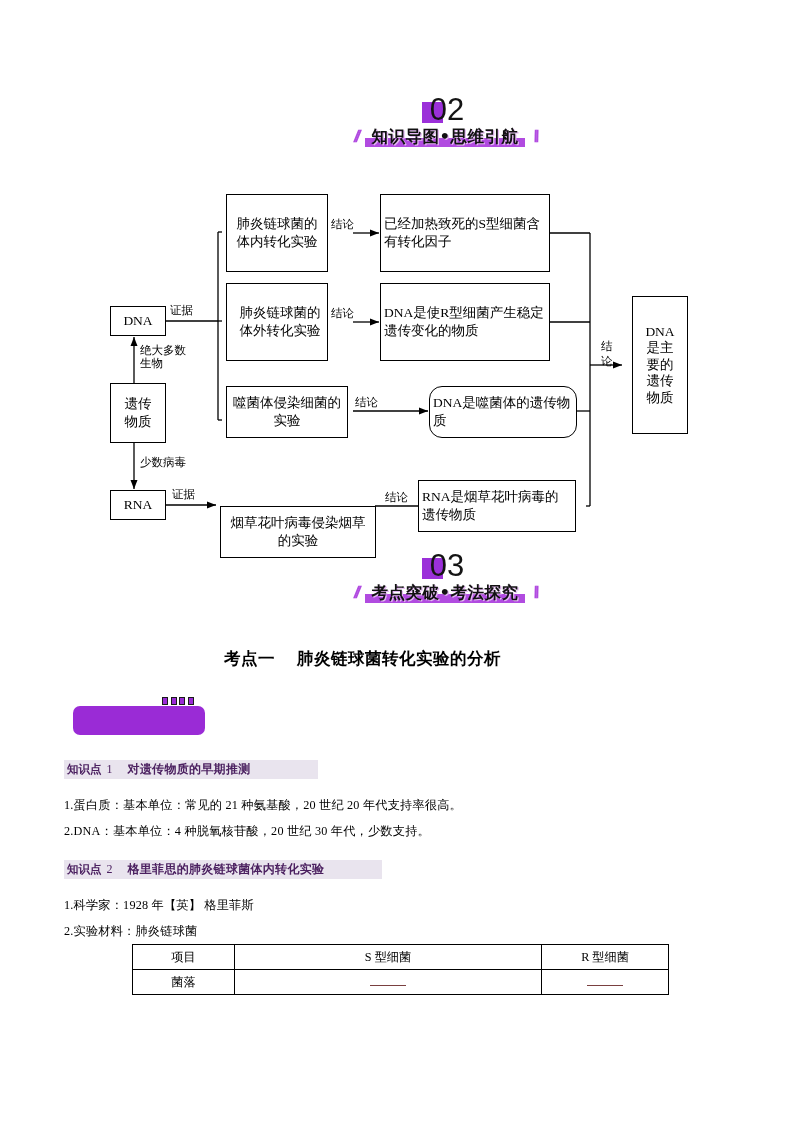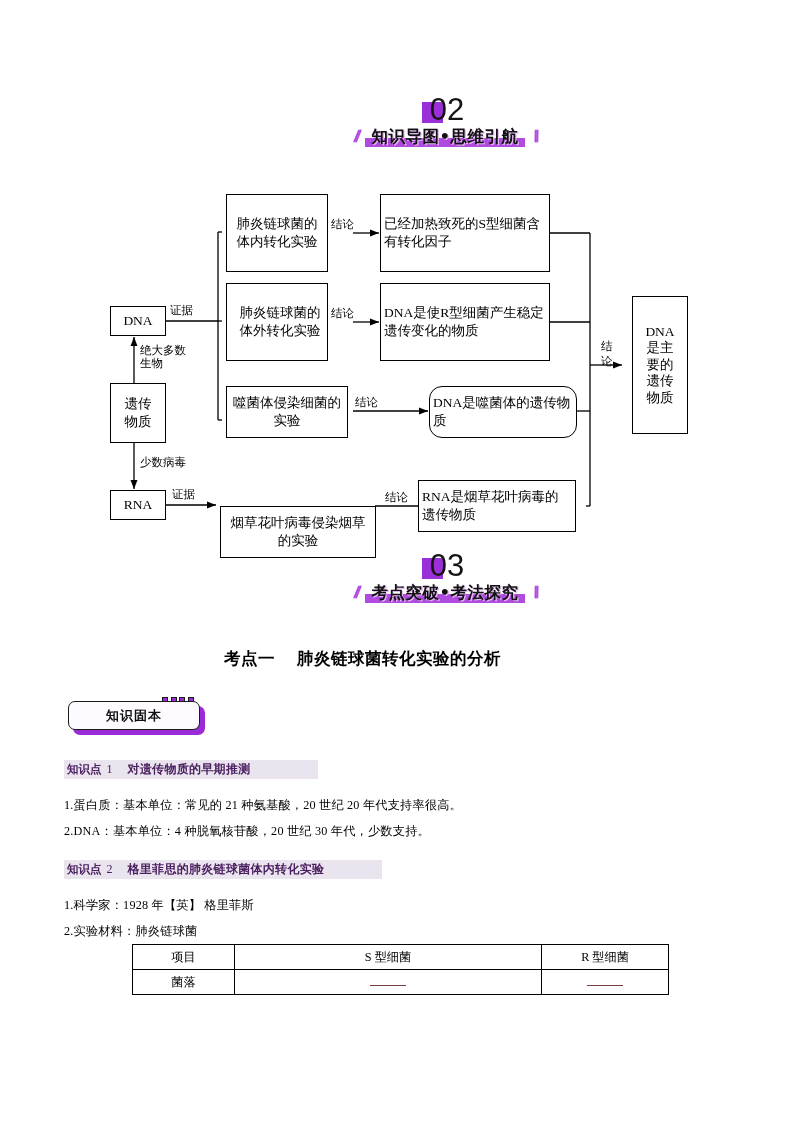--- a/index.html
+++ b/index.html
@@ -405,23 +405,20 @@
 </div>
 
 <div class="badge-wrap">
   <div class="badge-shadow"></div>
   <div class="badge-teeth">
       <i></i>
       <i></i>
       <i></i>
       <i></i>
     </div>
-  <div class="badge-main">
-    <span class="badge-text">知识固本</span>
-  </div>
 </div>
 
 <div class="kp-row" style="top:760px; width:254px;">
   <span class="kp-tag">知识点</span>
   <span class="kp-num">1</span>
   <span class="kp-title">对遗传物质的早期推测</span>
 </div>
 <div class="body-line" style="top:797px;">1.蛋白质：基本单位：常见的 21 种氨基酸，20 世纪 20 年代支持率很高。</div>
 <div class="body-line" style="top:823px;">2.DNA：基本单位：4 种脱氧核苷酸，20 世纪 30 年代，少数支持。</div>
 

